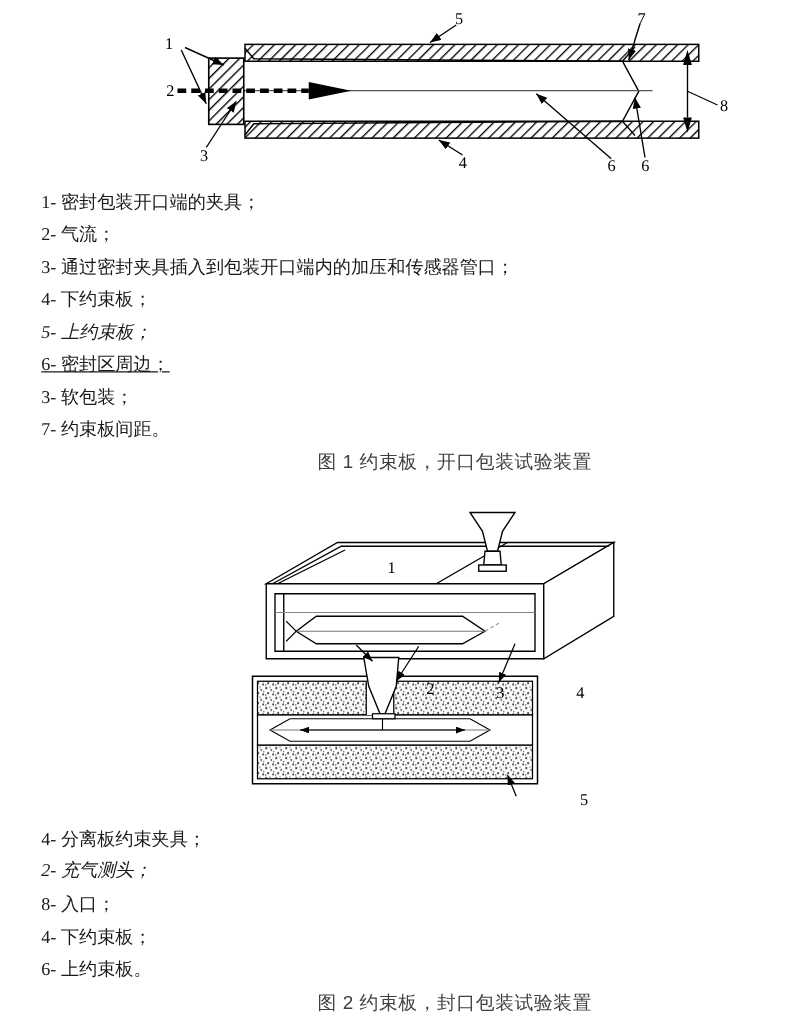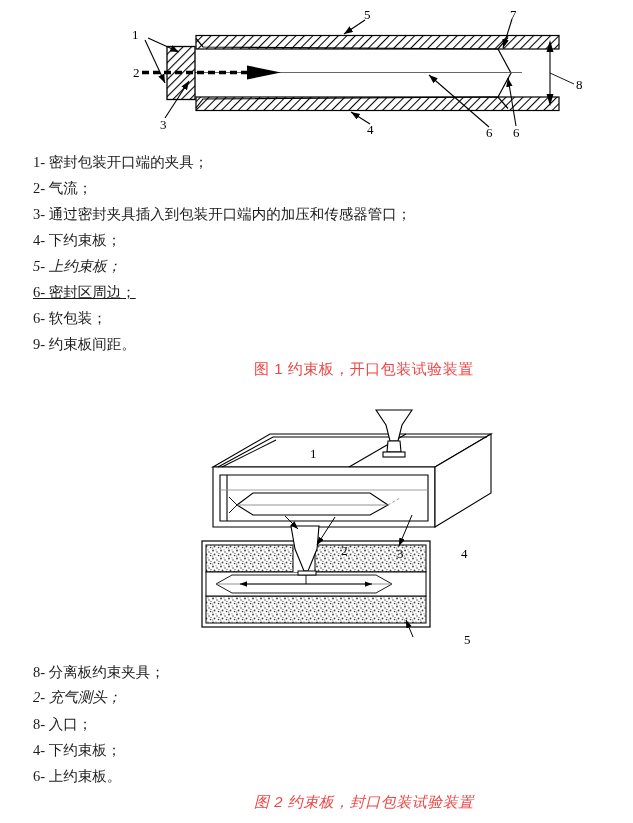--- a/index.html
+++ b/index.html
@@ -23,21 +23,21 @@
     line-height: 1;
     white-space: nowrap;
     color: #1a1a1a;
   }
   .fig-caption {
     position: absolute;
     font-family: "Liberation Sans", "DejaVu Sans", sans-serif;
     font-size: 15px;
     letter-spacing: 0.5px;
     white-space: nowrap;
-    color: #ef4444;
+    color: #404040;
   }
   .num-label {
     position: absolute;
     font-family: "Liberation Serif", "DejaVu Serif", serif;
     font-size: 13px;
     line-height: 1;
     color: #000;
   }
   svg { display: block; overflow: visible; }
 </style>
@@ -129,22 +129,22 @@
   <span class="num-label" style="left:576px; top:78px;">8</span>
 </div>
 
 <div>
   <div class="legend-line" style="left:33px; top:155px;">1- 密封包装开口端的夹具；</div>
   <div class="legend-line" style="left:33px; top:181px;">2- 气流；</div>
   <div class="legend-line" style="left:33px; top:207px;">3- 通过密封夹具插入到包装开口端内的加压和传感器管口；</div>
   <div class="legend-line" style="left:33px; top:233px;">4- 下约束板；</div>
   <div class="legend-line" style="left:33px; top:259px;font-style:italic;">5- 上约束板；</div>
   <div class="legend-line" style="left:33px; top:285px;text-decoration:underline;">6- 密封区周边；</div>
-  <div class="legend-line" style="left:33px; top:311px;">6- 软包装；</div>
-  <div class="legend-line" style="left:33px; top:337px;">9- 约束板间距。</div>
+  <div class="legend-line" style="left:33px; top:311px;">3- 软包装；</div>
+  <div class="legend-line" style="left:33px; top:337px;">7- 约束板间距。</div>
 </div>
 
 <div class="fig-caption" style="left:254px; top:360px;">图 1  约束板，开口包装试验装置</div>
 
 <div class="fig-wrap" style="left:180px; top:405px; width:330px; height:245px;">
   <svg width="330" height="245" viewBox="0 0 330 245">
     <defs>
       <pattern id="speckle" width="8" height="8" patternUnits="userSpaceOnUse">
         <rect width="8" height="8" fill="#ffffff"></rect>
         <circle cx="1" cy="1.5" r="0.9" fill="#3a3a3a"></circle>
@@ -234,20 +234,20 @@
   </svg>
 
   <span class="num-label" style="left:130px; top:42px;">1</span>
   <span class="num-label" style="left:161px; top:139px;">2</span>
   <span class="num-label" style="left:217px; top:142px;">3</span>
   <span class="num-label" style="left:281px; top:142px;">4</span>
   <span class="num-label" style="left:284px; top:228px;">5</span>
 </div>
 
 <div>
-  <div class="legend-line" style="left:33px; top:665px;">8- 分离板约束夹具；</div>
+  <div class="legend-line" style="left:33px; top:665px;">4- 分离板约束夹具；</div>
   <div class="legend-line" style="left:33px; top:690px;font-style:italic;">2- 充气测头；</div>
   <div class="legend-line" style="left:33px; top:717px;">8- 入口；</div>
   <div class="legend-line" style="left:33px; top:743px;">4- 下约束板；</div>
   <div class="legend-line" style="left:33px; top:769px;">6- 上约束板。</div>
 </div>
 
-<div class="fig-caption" style="left:254px; top:793px;font-style:italic;">图 2  约束板，封口包装试验装置</div>
+<div class="fig-caption" style="left:254px; top:793px;">图 2  约束板，封口包装试验装置</div>
 
 </body></html>

